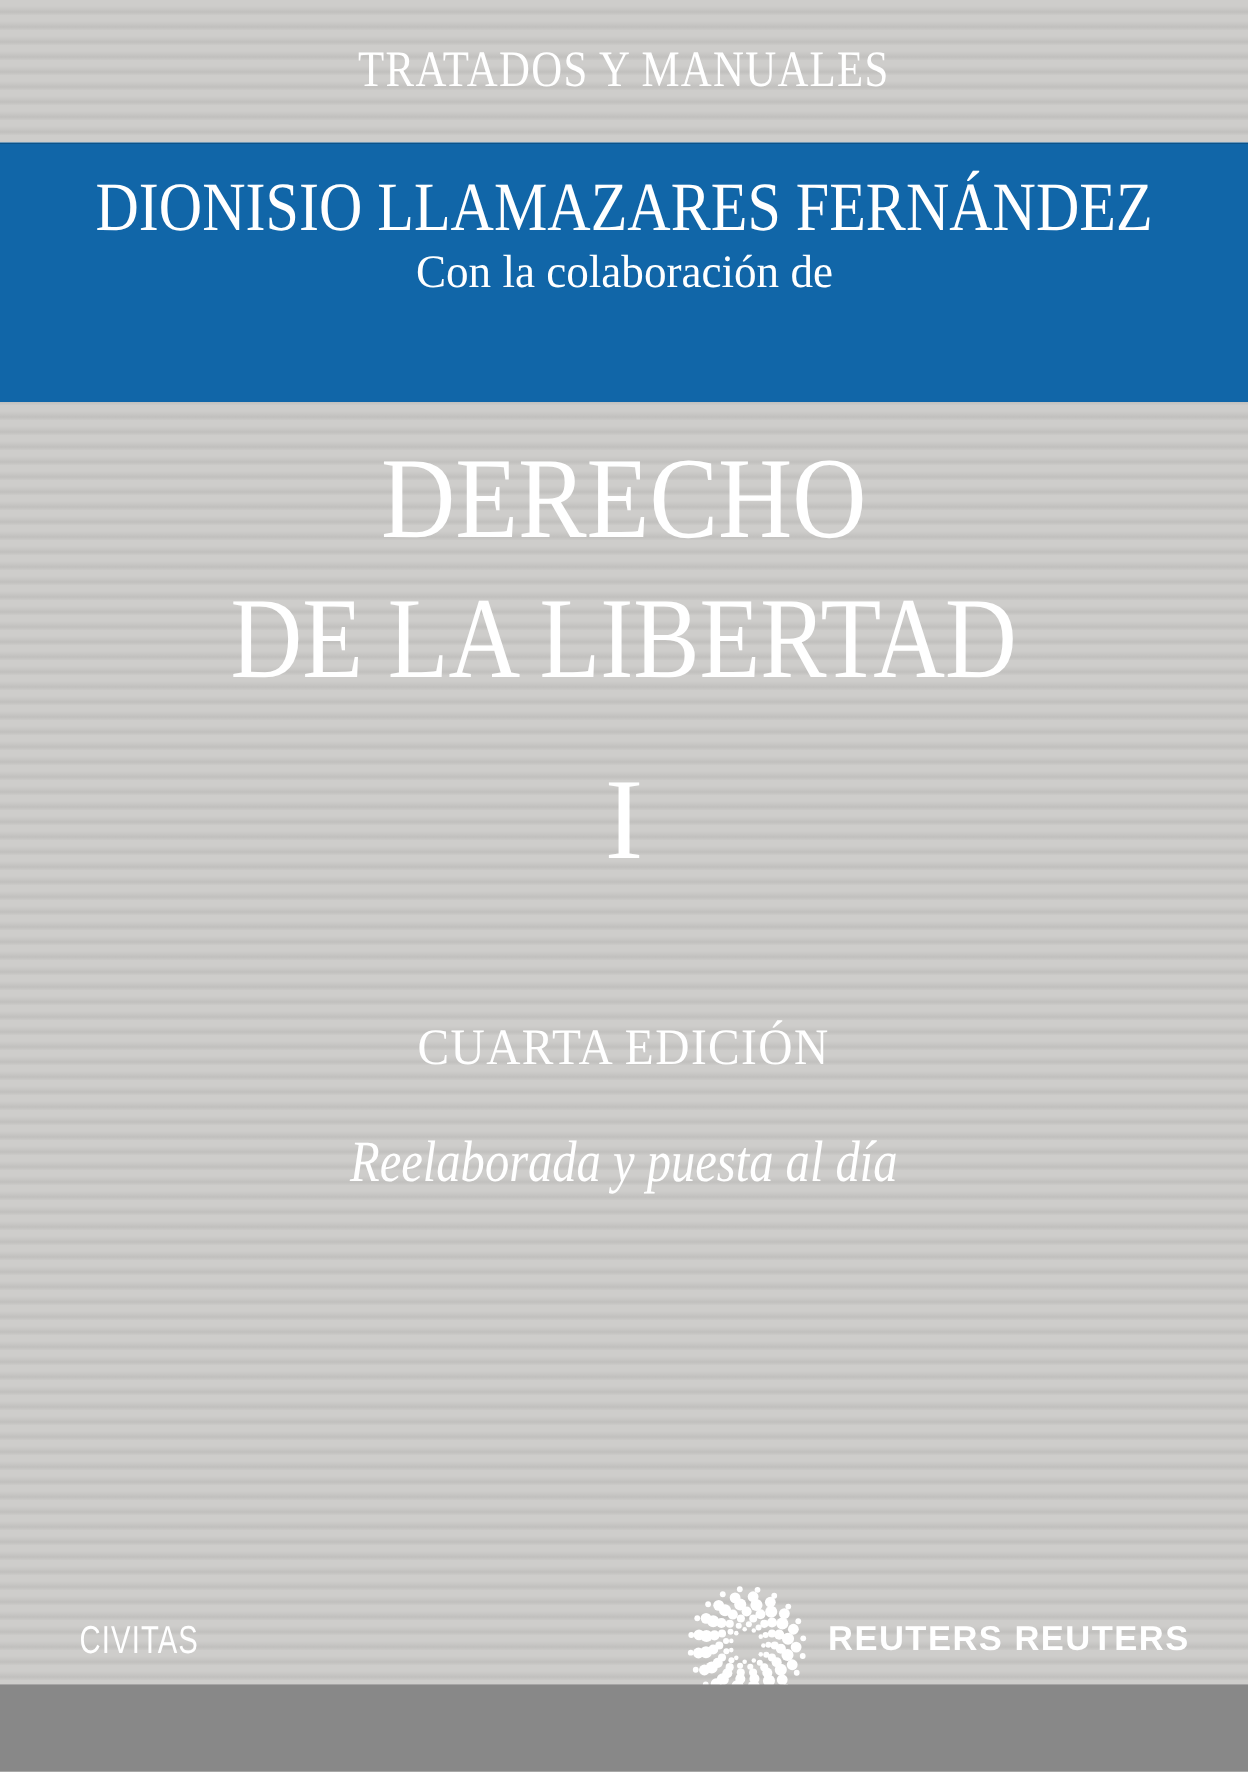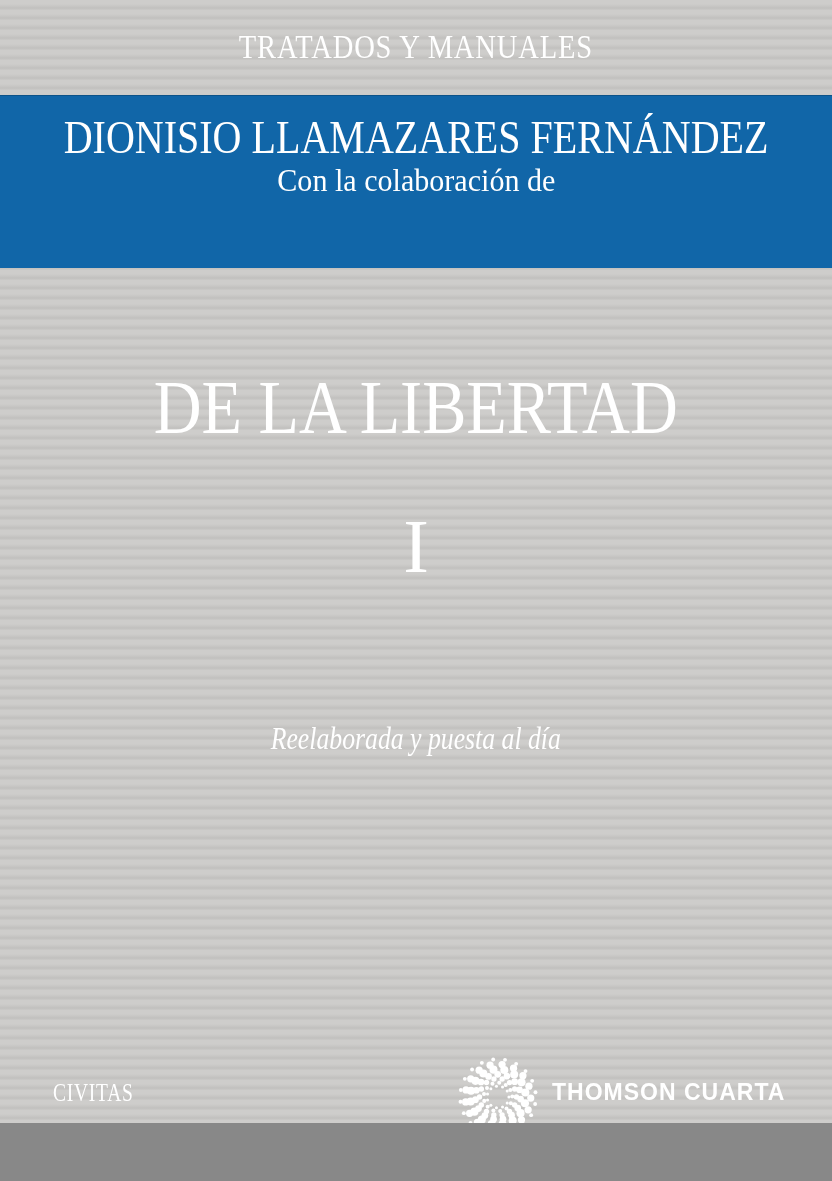--- a/index.html
+++ b/index.html
@@ -39,31 +39,31 @@
     position: absolute;
     left: 0; right: 0;
     top: 1158px; height: 23px;
     background: #1166a8;
   }
   .series-label   { top: 30px;  font-size: 34px; letter-spacing: 1px; }
   .author-main    { top: 115px; font-size: 46px; }
   .collab-intro   { top: 165px; font-size: 31px; }
   .author-collab  { top: 201px; font-size: 42px; }
   .title-1        { top: 294px; font-size: 77px; }
-  .title-2        { top: 369px; font-size: 77px; }
+  .title-2        { top: 387px; font-size: 77px; }
   .title-3        { top: 436px; font-size: 77px; }
   .title-volume   { top: 508px; font-size: 77px; }
   .subtitle       { top: 604px; font-size: 42px; }
   .edition        { top: 682px; font-size: 34px; letter-spacing: 1px; }
-  .edition-note   { top: 723px; font-size: 31px; font-style: italic; font-family: Liberation Serif, serif; }
+  .edition-note   { top: 755px; font-size: 39px; font-style: italic; font-family: Liberation Serif, serif; }
   .publisher {
     position: absolute;
     left: 53px; top: 1080px;
     color: #ffffff;
-    font-family: Liberation Serif, serif;
+    font-family: Liberation Sans, sans-serif;
     font-size: 26px;
     letter-spacing: 1px;
     line-height: 1;
     white-space: nowrap;
     text-align: center;
   }
   .publisher .squeeze { transform: scaleX(0.75); transform-origin: 0 50%; }
   .orb {
     position: absolute;
     left: 456px; top: 1055px;
@@ -96,31 +96,37 @@
 
   <div class="textline collab-intro">
     <span class="squeeze" style="transform: scaleX(0.97);">Con la colaboración de</span>
   </div>
 
   <div class="textline author-main">
     <span class="squeeze" style="transform: scaleX(0.87);">DIONISIO LLAMAZARES FERNÁNDEZ</span>
   </div>
 
 
+  <div class="textline title-1">
+    <span class="squeeze" style="transform: scaleX(0.89);">DERECHO</span>
+  </div>
 
   <div class="textline title-2">
     <span class="squeeze" style="transform: scaleX(0.86);">DE LA LIBERTAD</span>
   </div>
 
 
   <div class="textline title-volume">
     <span class="squeeze">I</span>
   </div>
 
 
+  <div class="textline edition">
+    <span class="squeeze" style="transform: scaleX(0.93);">CUARTA EDICIÓN</span>
+  </div>
 
   <div class="textline edition-note">
     <span class="squeeze" style="transform: scaleX(0.83);">Reelaborada y puesta al día</span>
   </div>
 
   <div class="publisher">
     <span class="squeeze">CIVITAS</span>
   </div>
 
   <div class="orb">
@@ -228,18 +234,18 @@
         <circle cx="80.86" cy="82.75" r="2.3"></circle>
         <circle cx="69.23" cy="90.68" r="2.3"></circle>
         <circle cx="55.72" cy="94.64" r="2.3"></circle>
         <circle cx="41.65" cy="94.22" r="2.3"></circle>
         <circle cx="28.39" cy="89.47" r="2.3"></circle>
         <circle cx="17.25" cy="80.86" r="2.3"></circle>
       </svg>
   </div>
 
   <div class="brand">
-    <span>THOMSON CUARTA</span>
+    <span>REUTERS REUTERS</span>
   </div>
 
   <div class="bottom-band"></div>
 
 </div>
 
 </body></html>

